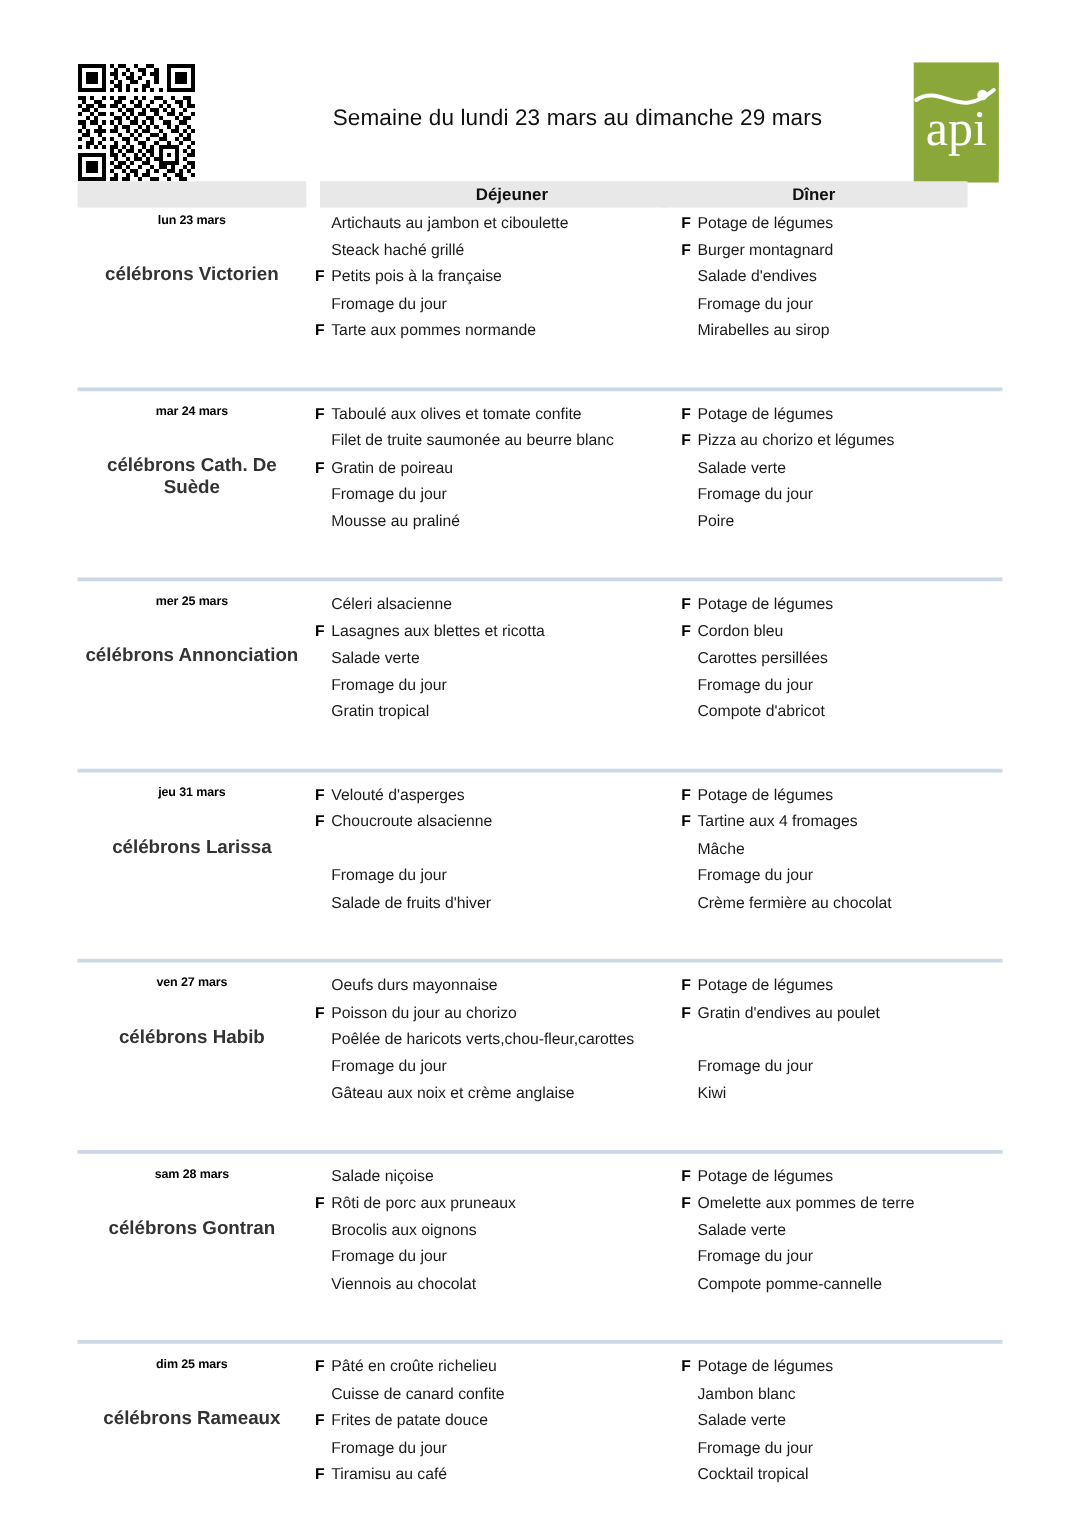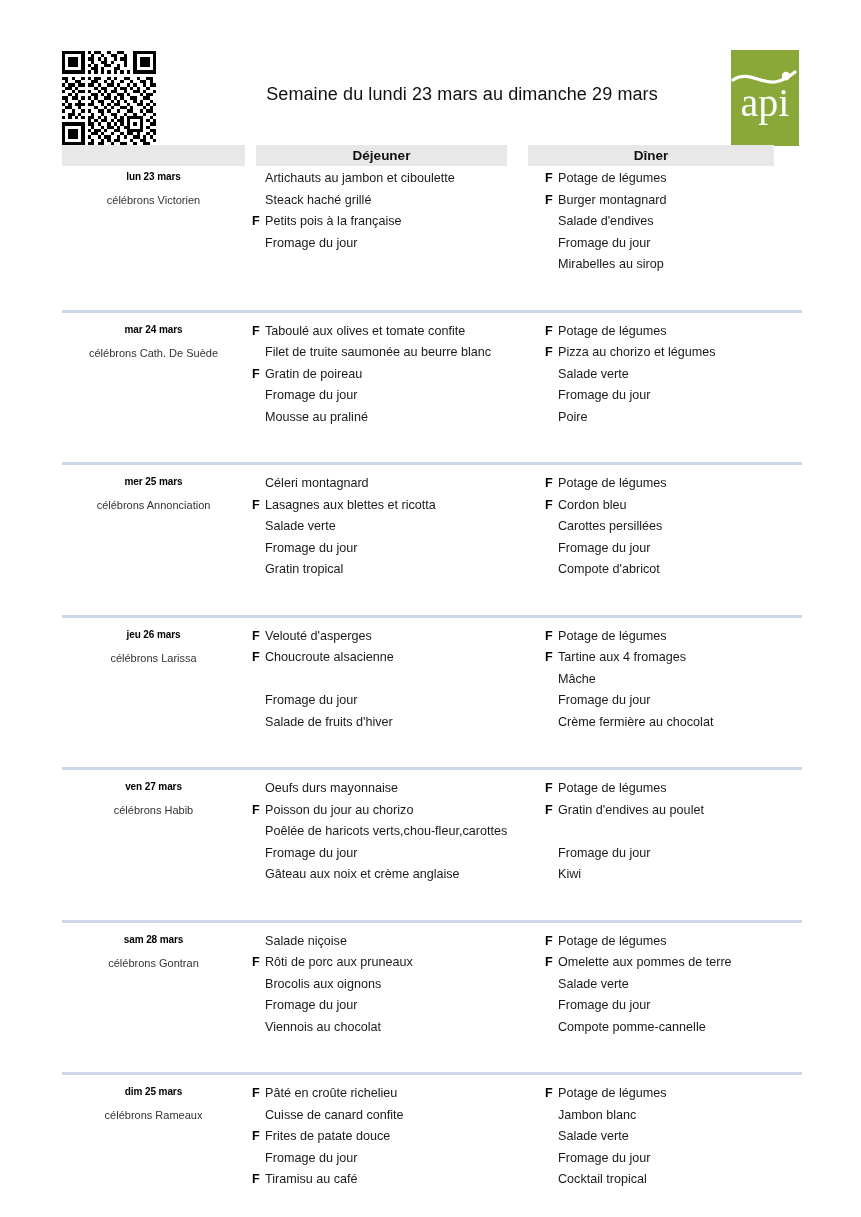--- a/index.html
+++ b/index.html
@@ -77,21 +77,21 @@
     top: 0;
     height: 21px;
     background: #e8e8e8;
     font-size: 13.5px;
     font-weight: bold;
     color: #111111;
     text-align: center;
     line-height: 21px;
   }
   .colhead .cell.c-day   { left: 0px;   width: 183px; }
-  .colhead .cell.c-lunch { left: 194px; width: 251px; }
+  .colhead .cell.c-lunch { left: 194px; width: 251px; padding-left: 28px; }
   .colhead .cell.c-dinner{ left: 466px; width: 246px; }
 
   
   .days {
     position: absolute;
     left: 62px;
     top: 168px;
     width: 740px;
   }
   .day-block {
@@ -116,23 +116,23 @@
     text-align: center;
   }
   .day-name {
     margin-top: 3px;
     font-size: 10px;
     font-weight: bold;
     color: #000000;
     letter-spacing: -0.1px;
   }
   .day-saint {
-    margin-top: 12px;
-    font-size: 11px;
-    font-weight: 400;
+    margin-top: 29px;
+    font-size: 15px;
+    font-weight: 700;
     color: #333333;
   }
 
   
   .meal-col {
     position: absolute;
     top: 0;
   }
   .meal-col.lunch  { left: 190px; width: 290px; }
   .meal-col.dinner { left: 483px; width: 260px; }
@@ -438,20 +438,21 @@
       <div class="day-block">
         <div class="day-col">
           <div class="day-name">lun 23 mars</div>
           <div class="day-saint">célébrons Victorien</div>
         </div>
         <div class="meal-col lunch">
           <div class="dish"><span class="flag off">F</span><span class="dish-name">Artichauts au jambon et ciboulette</span></div>
           <div class="dish"><span class="flag off">F</span><span class="dish-name">Steack haché grillé</span></div>
           <div class="dish"><span class="flag">F</span><span class="dish-name">Petits pois à la française</span></div>
           <div class="dish"><span class="flag off">F</span><span class="dish-name">Fromage du jour</span></div>
+          <div class="dish"><span class="flag">F</span><span class="dish-name">Tarte aux pommes normande</span></div>
         </div>
         <div class="meal-col dinner">
           <div class="dish"><span class="flag">F</span><span class="dish-name">Potage de légumes</span></div>
           <div class="dish"><span class="flag">F</span><span class="dish-name">Burger montagnard</span></div>
           <div class="dish"><span class="flag off">F</span><span class="dish-name">Salade d'endives</span></div>
           <div class="dish"><span class="flag off">F</span><span class="dish-name">Fromage du jour</span></div>
           <div class="dish"><span class="flag off">F</span><span class="dish-name">Mirabelles au sirop</span></div>
         </div>
         <div class="sep"></div>
       </div>
@@ -475,38 +476,38 @@
           <div class="dish"><span class="flag off">F</span><span class="dish-name">Poire</span></div>
         </div>
         <div class="sep"></div>
       </div>
       <div class="day-block">
         <div class="day-col">
           <div class="day-name">mer 25 mars</div>
           <div class="day-saint">célébrons Annonciation</div>
         </div>
         <div class="meal-col lunch">
-          <div class="dish"><span class="flag off">F</span><span class="dish-name">Céleri montagnard</span></div>
+          <div class="dish"><span class="flag off">F</span><span class="dish-name">Céleri alsacienne</span></div>
           <div class="dish"><span class="flag">F</span><span class="dish-name">Lasagnes aux blettes et ricotta</span></div>
           <div class="dish"><span class="flag off">F</span><span class="dish-name">Salade verte</span></div>
           <div class="dish"><span class="flag off">F</span><span class="dish-name">Fromage du jour</span></div>
           <div class="dish"><span class="flag off">F</span><span class="dish-name">Gratin tropical</span></div>
         </div>
         <div class="meal-col dinner">
           <div class="dish"><span class="flag">F</span><span class="dish-name">Potage de légumes</span></div>
           <div class="dish"><span class="flag">F</span><span class="dish-name">Cordon bleu</span></div>
           <div class="dish"><span class="flag off">F</span><span class="dish-name">Carottes persillées</span></div>
           <div class="dish"><span class="flag off">F</span><span class="dish-name">Fromage du jour</span></div>
           <div class="dish"><span class="flag off">F</span><span class="dish-name">Compote d'abricot</span></div>
         </div>
         <div class="sep"></div>
       </div>
       <div class="day-block">
         <div class="day-col">
-          <div class="day-name">jeu 26 mars</div>
+          <div class="day-name">jeu 31 mars</div>
           <div class="day-saint">célébrons Larissa</div>
         </div>
         <div class="meal-col lunch">
           <div class="dish"><span class="flag">F</span><span class="dish-name">Velouté d'asperges</span></div>
           <div class="dish"><span class="flag">F</span><span class="dish-name">Choucroute alsacienne</span></div>
           <div class="dish empty"><span class="flag off">F</span><span class="dish-name"></span></div>
           <div class="dish"><span class="flag off">F</span><span class="dish-name">Fromage du jour</span></div>
           <div class="dish"><span class="flag off">F</span><span class="dish-name">Salade de fruits d'hiver</span></div>
         </div>
         <div class="meal-col dinner">

